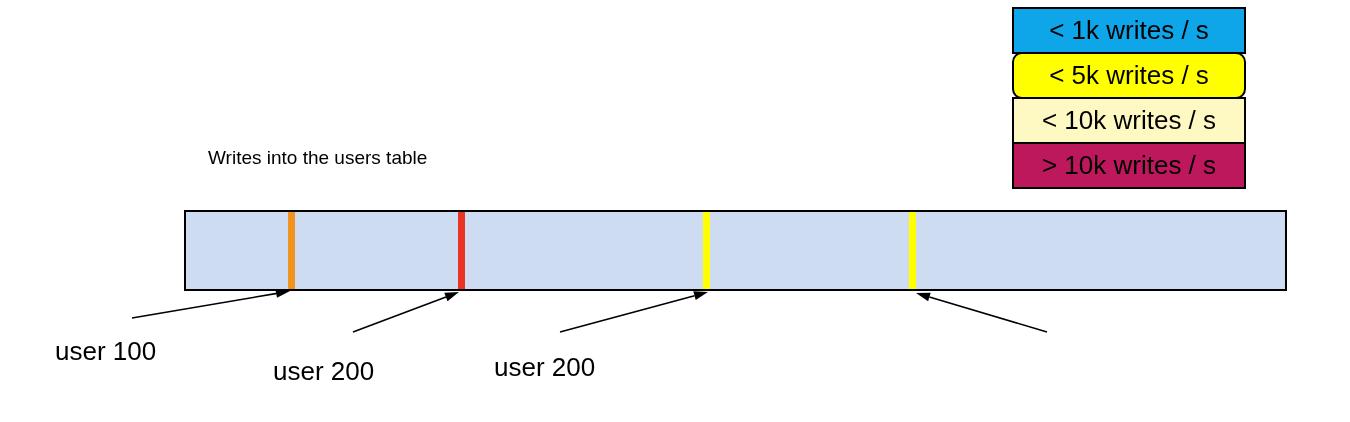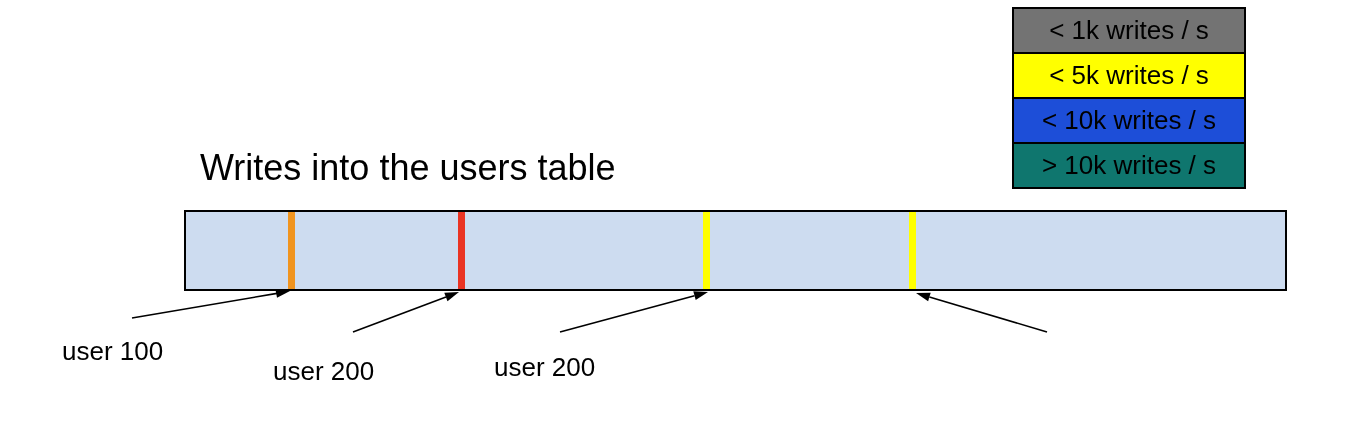--- a/index.html
+++ b/index.html
@@ -10,23 +10,23 @@
   }
   .canvas {
     position: relative;
     width: 1350px;
     height: 422px;
     background: #ffffff;
     overflow: hidden;
   }
   .diagram-title {
     position: absolute;
-    left: 200px;
+    left: 208px;
     top: 147px;
-    font-size: 36px;
+    font-size: 19px;
     color: #000000;
     white-space: nowrap;
   }
   .legend {
     position: absolute;
     left: 1012px;
     top: 7px;
     width: 234px;
   }
   .legend-row {
@@ -65,47 +65,47 @@
     width: 1350px;
     height: 422px;
     pointer-events: none;
   }
   .user-label {
     position: absolute;
     font-size: 26px;
     color: #000000;
     white-space: nowrap;
   }
-  .lbl-0 { left: 62px;  top: 336px; text-align: center; }
+  .lbl-0 { left: 55px;  top: 336px; text-align: center; }
   .lbl-1 { left: 273px; top: 356px; text-align: center; }
   .lbl-2 { left: 494px; top: 352px; }
   .lbl-3 { left: 966px; top: 349px; }
   .mk-0 { left: 102px; }
   .mk-1 { left: 272px; }
   .mk-2 { left: 517px; }
   .mk-3 { left: 723px; }
 </style>
 </head>
 <body>
 
 <div class="canvas">
 
   <div class="diagram-title">Writes into the users table</div>
 
   <div class="legend">
-    <div class="legend-row" style="background-color: #737373;">
+    <div class="legend-row" style="background-color: #0ea5e9;">
       <span>&lt; 1k writes / s</span>
     </div>
-    <div class="legend-row" style="background-color: rgb(255, 255, 0);">
+    <div class="legend-row" style="background-color: rgb(255, 255, 0); border-radius: 10px;">
       <span>&lt; 5k writes / s</span>
     </div>
-    <div class="legend-row" style="background-color: #1d4ed8;">
+    <div class="legend-row" style="background-color: #fef9c3;">
       <span>&lt; 10k writes / s</span>
     </div>
-    <div class="legend-row" style="background-color: #0f766e;">
+    <div class="legend-row" style="background-color: #be185d;">
       <span>&gt; 10k writes / s</span>
     </div>
   </div>
 
   <div class="keyspace-bar" style="background-color: rgb(205, 220, 240);">
     <div class="marker mk-0" style="background-color: rgb(240, 148, 31);"></div>
     <div class="marker mk-1" style="background-color: rgb(234, 52, 35);"></div>
     <div class="marker mk-2" style="background-color: rgb(255, 255, 0);"></div>
     <div class="marker mk-3" style="background-color: rgb(255, 255, 0);"></div>
   </div>

